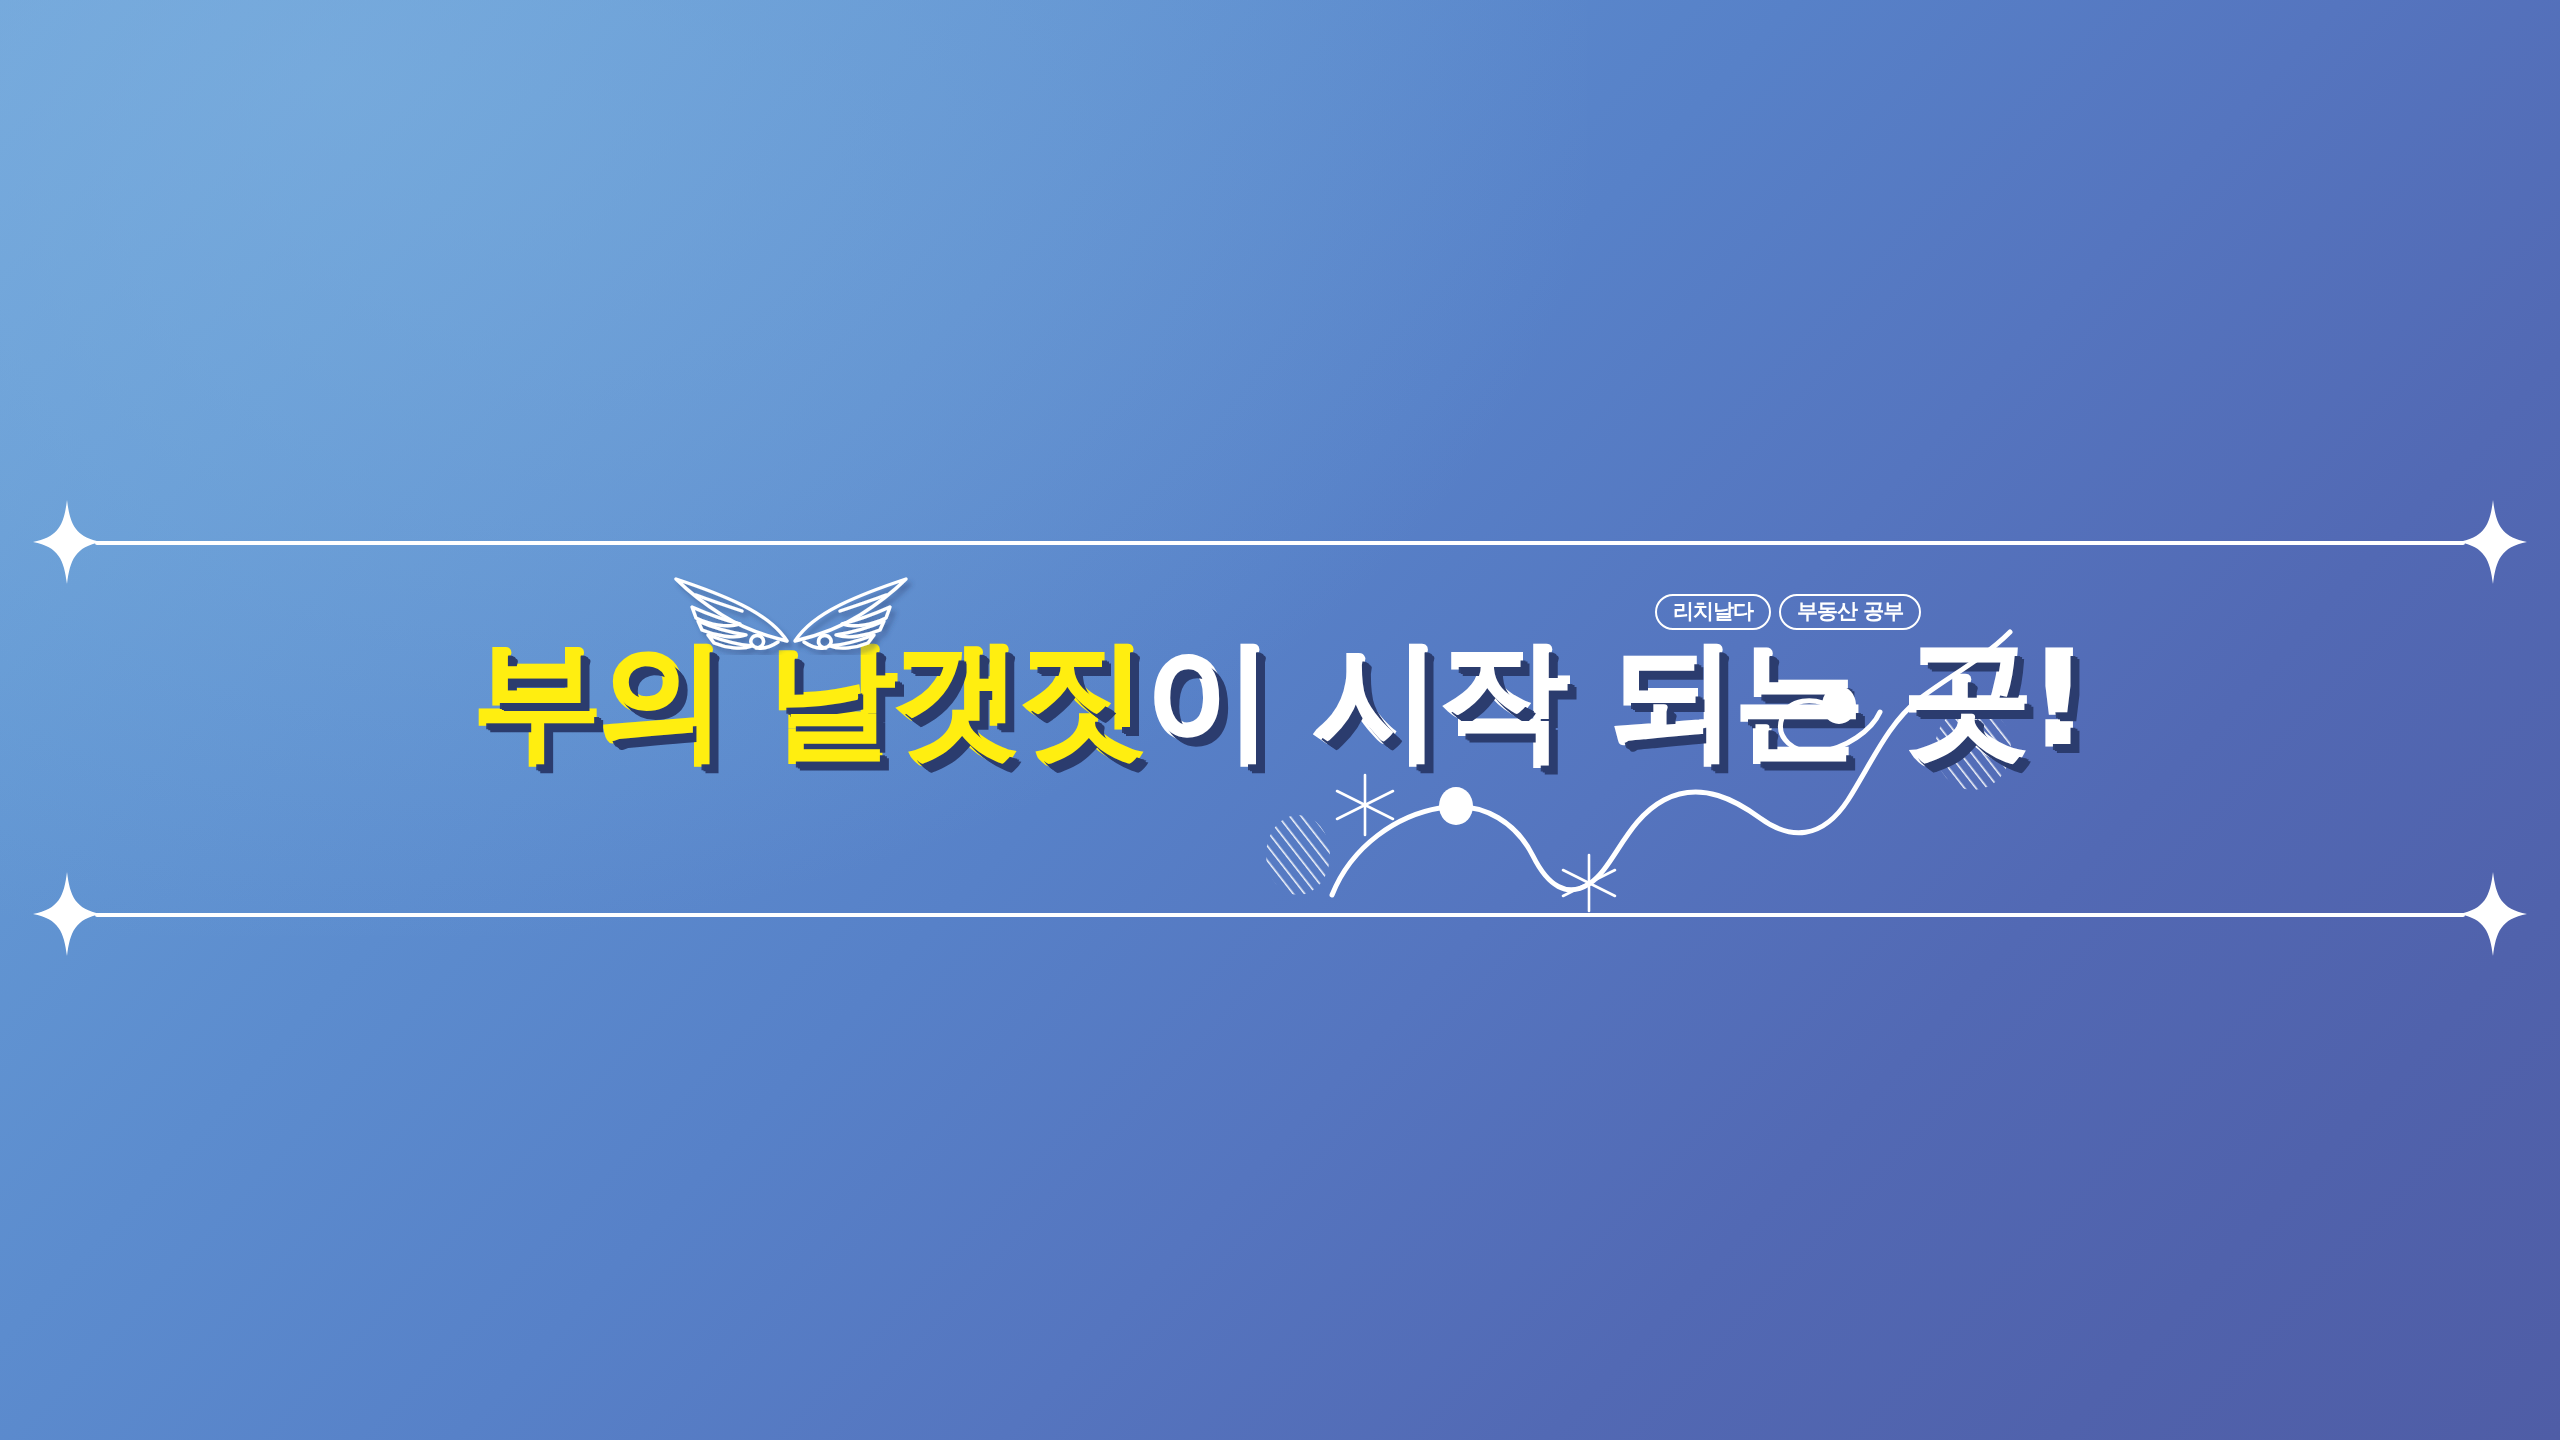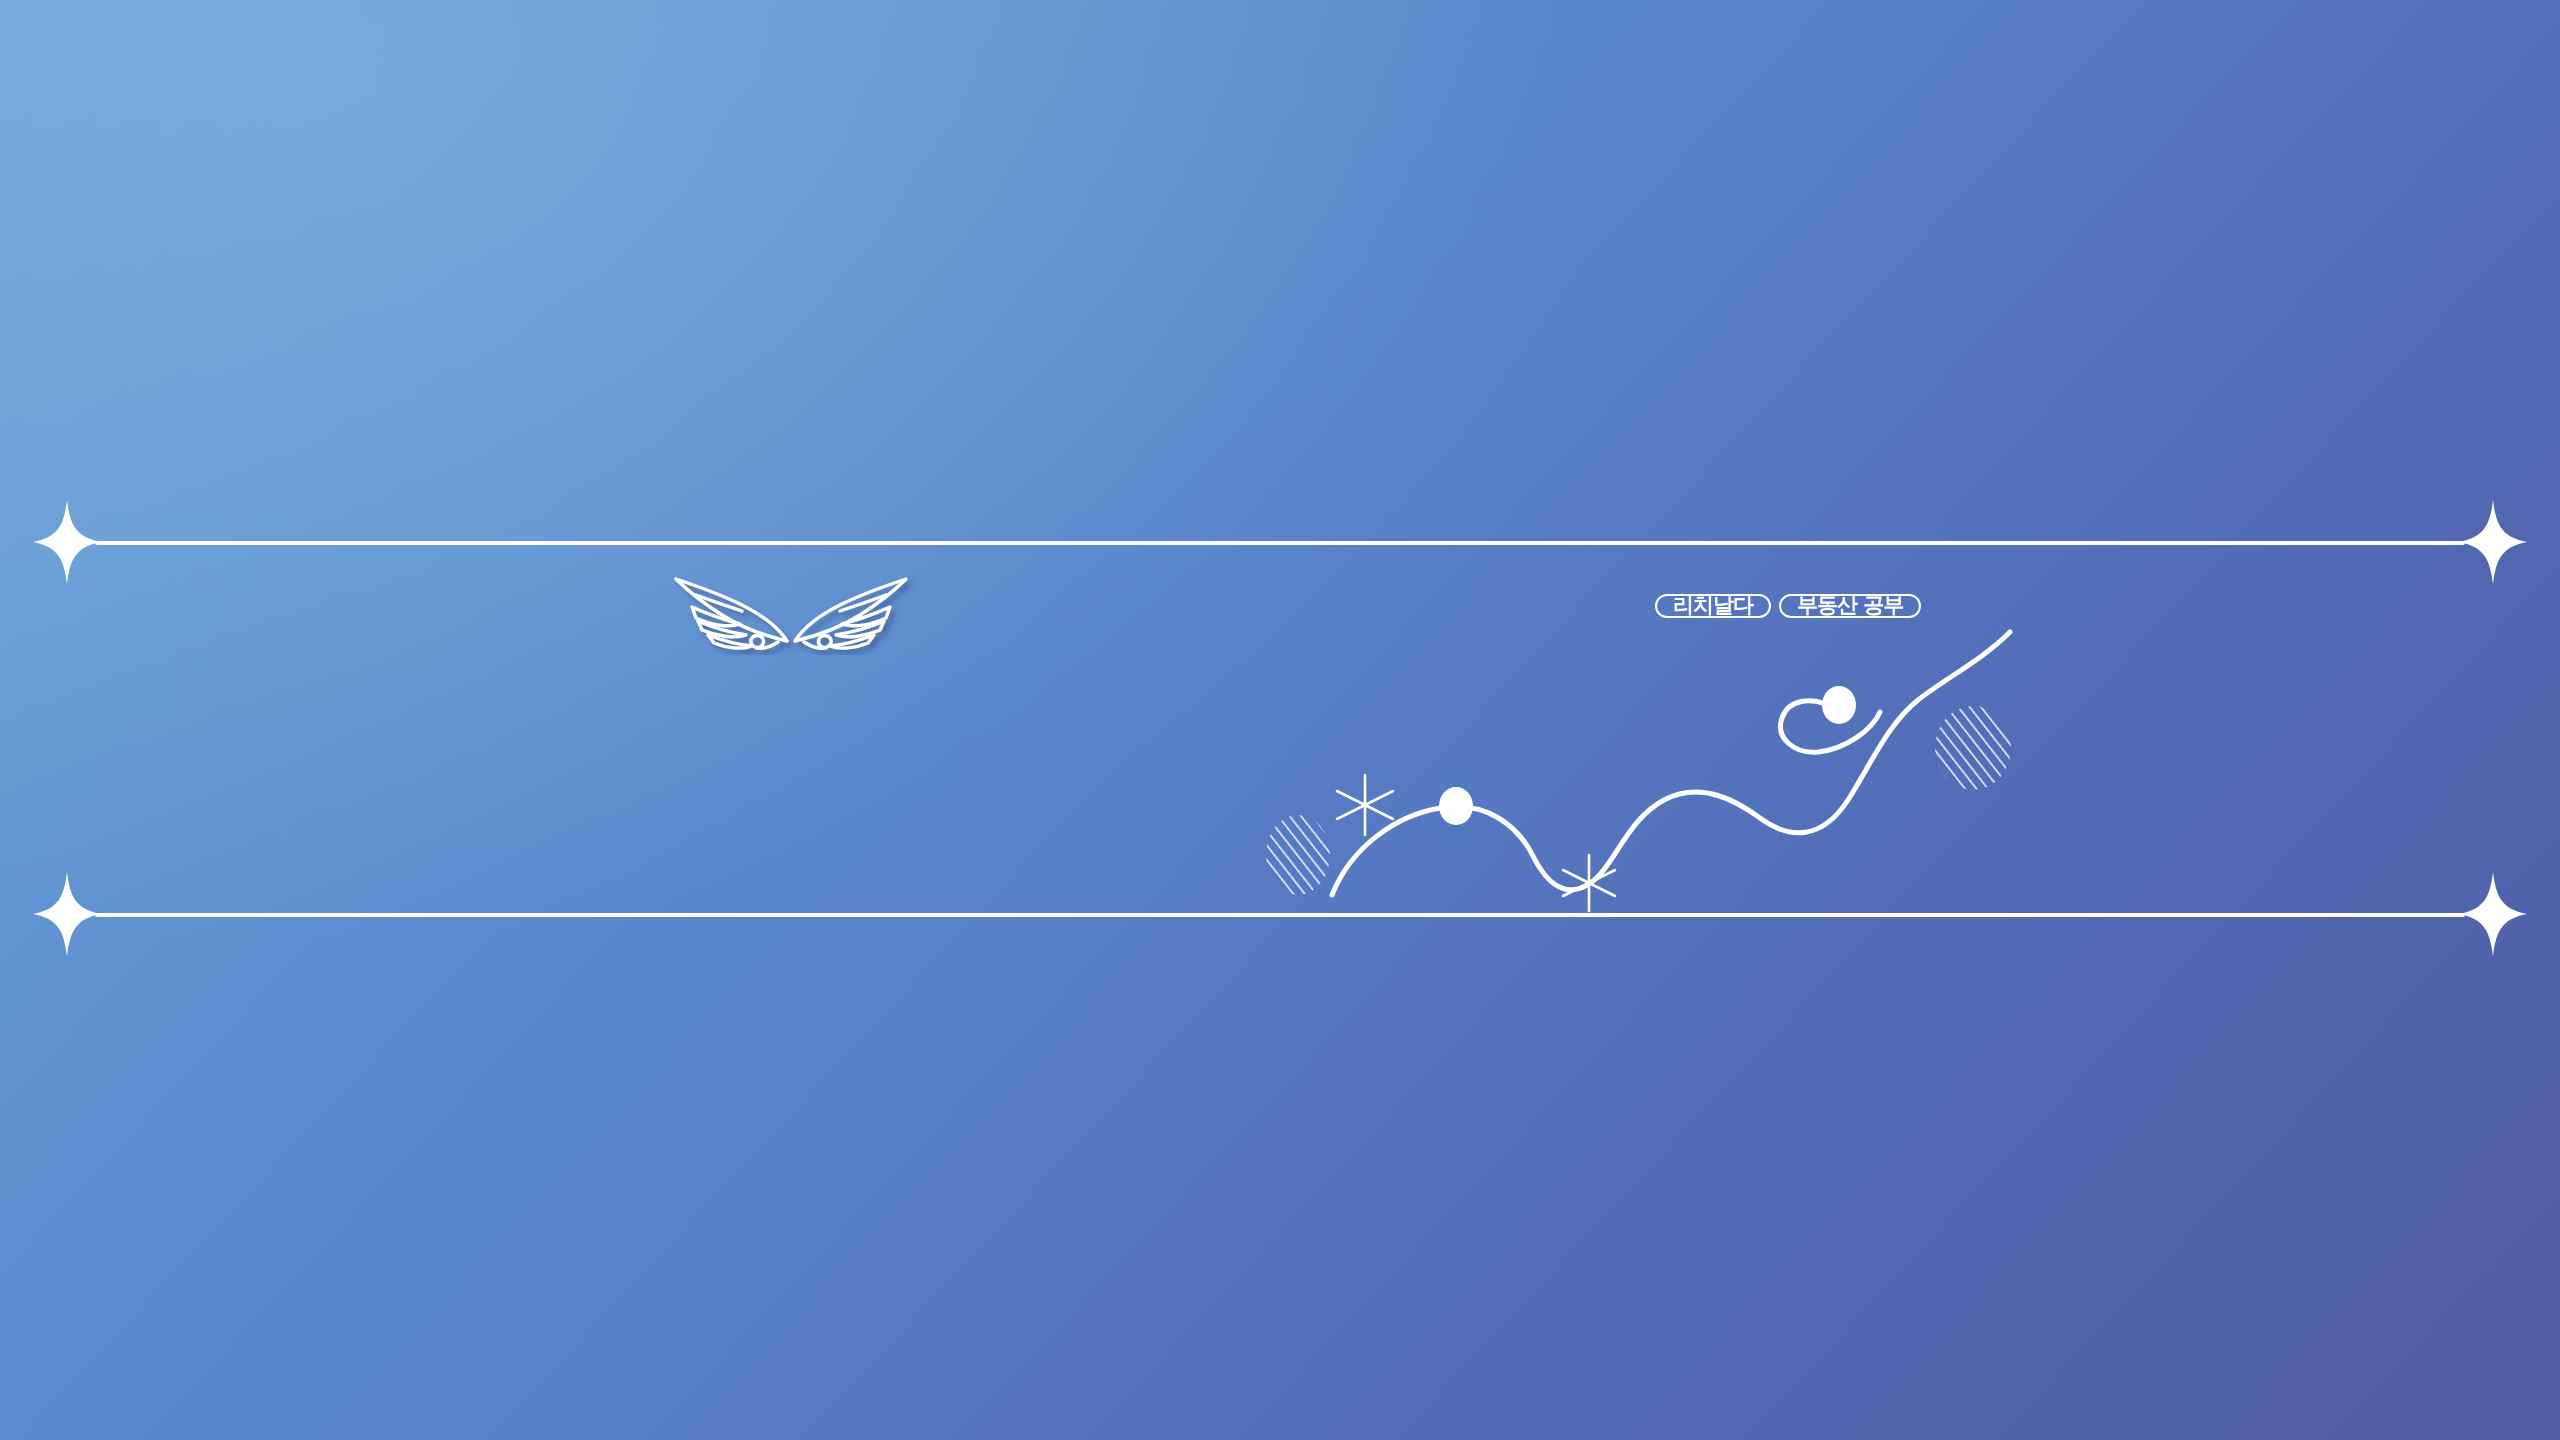--- a/index.html
+++ b/index.html
@@ -72,21 +72,21 @@
 
   
   #badges{
     position:absolute;
     left:1655px;top:594px;
     display:flex;gap:8px;align-items:center;
   }
   .badge{
     border:2.5px solid #ffffff;
     border-radius:24px;
-    height:24px;
+    height:36px;
     padding:0 16px 2px;
     display:flex;align-items:center;justify-content:center;
     color:#ffffff;
     font-size:21px;
     font-weight:700;
     letter-spacing:-1px;
     white-space:nowrap;
     line-height:1;
   }
 
@@ -149,20 +149,23 @@
 
     <g>
       <ellipse cx="1298" cy="855" rx="32" ry="40" fill="url(#hatch)" class="hatch-fill"></ellipse>
     </g>
 
     <g>
       <ellipse cx="1973" cy="748" rx="38" ry="42" fill="url(#hatch)" class="hatch-fill"></ellipse>
     </g>
   </svg>
 
+  <div id="headline">
+    <span class="tw-y">부의 </span><span class="tw-y">날갯짓</span><span class="tw-w">이 시작 되는 곳!</span>
+  </div>
 
   <svg id="deco" viewBox="0 0 2560 1440" style="z-index:3;">
 
     <g fill="none" stroke="#ffffff" stroke-width="5" stroke-linecap="round">
       <path d="M1332 895
                C1352 845, 1398 815, 1440 808
                C1486 800, 1518 826, 1533 856
                C1548 886, 1567 898, 1589 884
                C1614 868, 1626 820, 1664 800
                C1702 780, 1738 802, 1760 818

